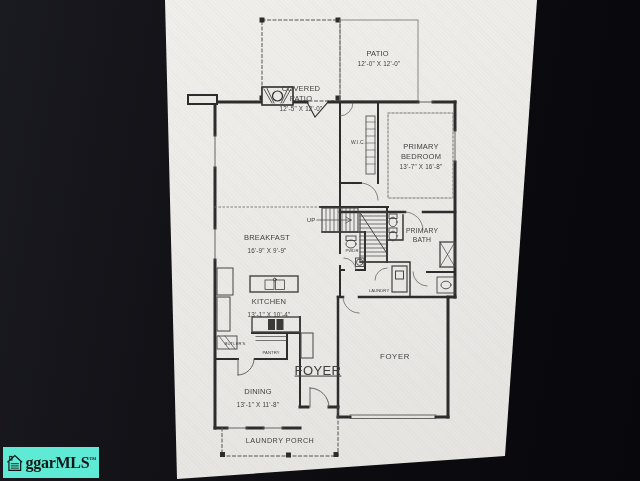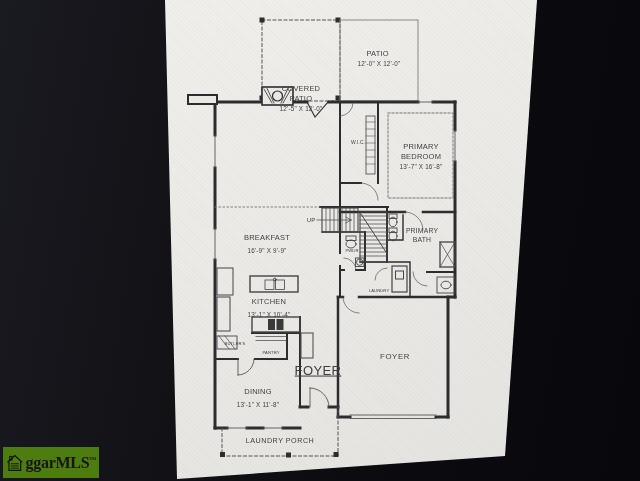--- a/index.html
+++ b/index.html
@@ -39,21 +39,21 @@
   #lbl-porch{left:115px;top:441px;font-size:7.2px;letter-spacing:.5px;}
   #lbl-wic{left:193px;top:142px;}
   #lbl-up{left:146px;top:220px;font-size:11px;transform:translate(-50%,-50%) scale(.55);}
   #lbl-pwdr{left:187px;top:251px;}
   #lbl-laundry{left:214px;top:291px;}
   #lbl-butlers{left:70px;top:344px;}
   #lbl-pantry{left:106px;top:353px;}
   
   .watermark{
     position:absolute;left:3px;top:447px;width:96px;height:31px;z-index:5;
-    background:#4d7c0f;display:flex;align-items:center;padding:0 3px;box-sizing:border-box;
+    background:#5eead4;display:flex;align-items:center;padding:0 3px;box-sizing:border-box;
   }
   .watermark .wm-text{font-family:"Liberation Serif",serif;font-weight:600;
     font-size:16px;color:#161616;margin-left:2px;letter-spacing:-.3px;}
   .watermark sup{font-size:7px;vertical-align:super;}
 </style>
 </head>
 <body>
 
 <div class="photo">
 

